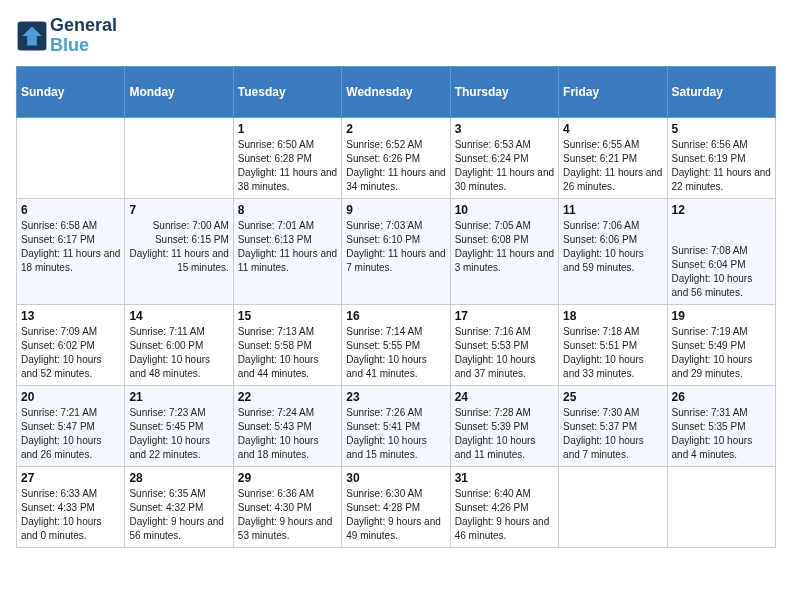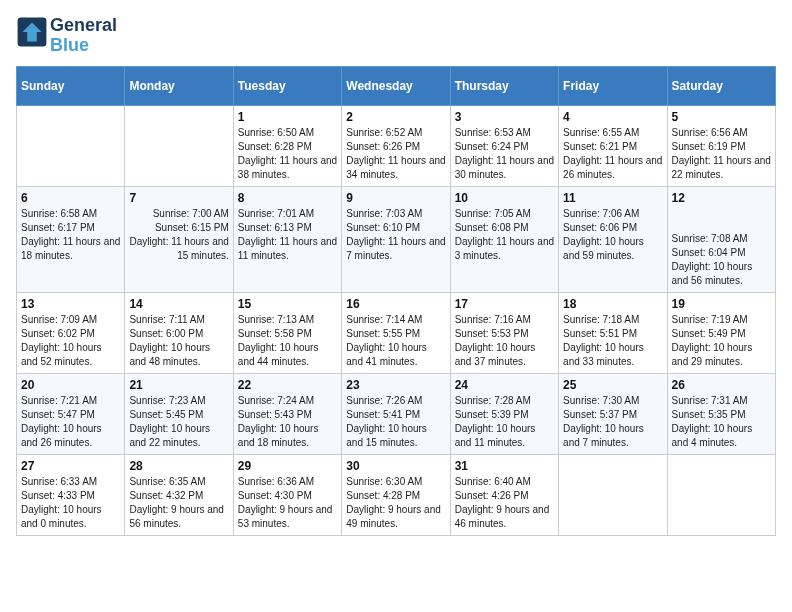--- a/index.html
+++ b/index.html
@@ -11,20 +11,21 @@
       padding: 16px;
     }
     .header {
       display: flex;
       justify-content: space-between;
       align-items: flex-start;
       margin-bottom: 10px;
     }
     .logo {
       display: flex;
+      align-items: center;
     }
     .logo-icon {
       width: 32px;
       height: 32px;
       margin-right: 2px;
     }
     .title-area {
       text-align: right;
     }
     .month-title {
@@ -38,21 +39,21 @@
       margin-top: 2px;
     }
     table {
       width: 100%;
       border-collapse: collapse;
       font-size: 11px;
     }
     thead tr th {
       background-color: #3a7abf;
       color: #fff;
-      padding: 12px 4px;
+      padding: 18px 4px;
       text-align: left;
       font-size: 12px;
       font-weight: bold;
       border: 1px solid #5a9acf;
     }
     tbody tr td {
       vertical-align: top;
       padding: 4px 4px;
       border: 1px solid #ccc;
       width: 106px;

